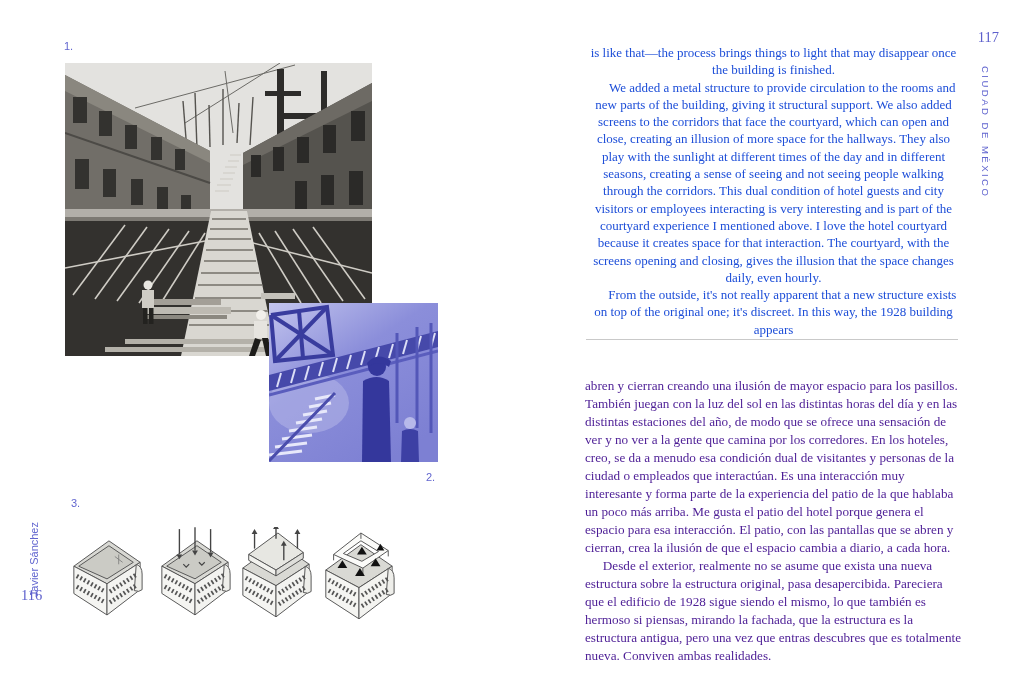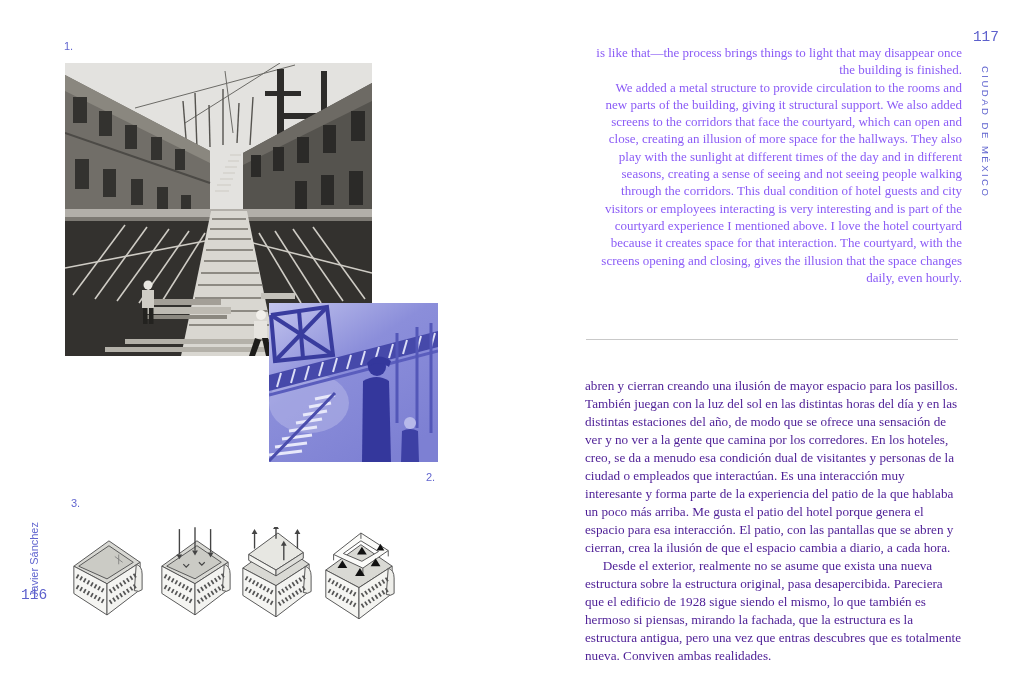--- a/index.html
+++ b/index.html
@@ -5,35 +5,35 @@
   html,body{margin:0;padding:0;}
   body{
     width:1024px;height:682px;position:relative;background:#ffffff;
     font-family:"Liberation Serif", serif;overflow:hidden;
   }
   .abs{position:absolute;}
   .fig-label{
     font-family:"Liberation Sans", sans-serif;font-size:11px;color:#6165cf;
   }
   .page-num{
-    font-family:Liberation Mono, monospace;font-size:14.5px;color:#5d60cc;
+    font-family:Liberation Serif, serif;font-size:14.5px;color:#5d60cc;
   }
   .vert-up{
     writing-mode:vertical-rl;transform:rotate(180deg);
     font-family:"Liberation Sans", sans-serif;font-size:11px;color:#6165cf;
     white-space:nowrap;
   }
   .vert-down{
     writing-mode:vertical-rl;
     font-family:"Liberation Sans", sans-serif;font-size:9.5px;color:#6165cf;
     letter-spacing:2.5px;white-space:nowrap;
   }
   .col-en{
     left:585px;top:44px;width:377px;
-    font-size:13px;line-height:17.3px;color:#8b5cf6;text-align:right;
+    font-size:13px;line-height:17.3px;color:#1d4ed8;text-align:center;
   }
   .col-es{
     left:585px;top:377px;width:379px;
     font-size:13.2px;line-height:18px;color:#4c1d95;text-align:left;
   }
   .col-en p,.col-es p{margin:0;text-indent:1.35em;}
   .col-en p.first,.col-es p.first{text-indent:0;}
   .rule{
     left:586px;top:339px;width:372px;height:1px;background:#c9c9c9;
   }
@@ -376,20 +376,21 @@
 
 <div class="abs page-num" style="right:25px;top:29px;">117</div>
 
 <div class="abs" style="left:980px;top:66px;height:120px;">
   <span class="vert-down">CIUDAD DE MÉXICO</span>
 </div>
 
 <div class="abs col-en">
   <p class="first">is like that—the process brings things to light that may disappear once the building is finished.</p>
   <p>We added a metal structure to provide circulation to the rooms and new parts of the building, giving it structural support. We also added screens to the corridors that face the courtyard, which can open and close, creating an illusion of more space for the hallways. They also play with the sunlight at different times of the day and in different seasons, creating a sense of seeing and not seeing people walking through the corridors. This dual condition of hotel guests and city visitors or employees interacting is very interesting and is part of the courtyard experience I mentioned above. I love the hotel courtyard because it creates space for that interaction. The courtyard, with the screens opening and closing, gives the illusion that the space changes daily, even hourly.</p>
+  <p>From the outside, it's not really apparent that a new structure exists on top of the original one; it's discreet. In this way, the 1928 building appears</p>
 </div>
 
 <div class="abs rule"></div>
 
 <div class="abs col-es">
   <p class="first">abren y cierran creando una ilusión de mayor espacio para los pasillos. También juegan con la luz del sol en las distintas horas del día y en las distintas estaciones del año, de modo que se ofrece una sensación de ver y no ver a la gente que camina por los corredores. En los hoteles, creo, se da a menudo esa condición dual de visitantes y personas de la ciudad o empleados que interactúan. Es una interacción muy interesante y forma parte de la experiencia del patio de la que hablaba un poco más arriba. Me gusta el patio del hotel porque genera el espacio para esa interacción. El patio, con las pantallas que se abren y cierran, crea la ilusión de que el espacio cambia a diario, a cada hora.</p>
   <p>Desde el exterior, realmente no se asume que exista una nueva estructura sobre la estructura original, pasa desapercibida. Pareciera que el edificio de 1928 sigue siendo el mismo, lo que también es hermoso si piensas, mirando la fachada, que la estructura es la estructura antigua, pero una vez que entras descubres que es totalmente nueva. Conviven ambas realidades.</p>
 </div>
 
 </body></html>

